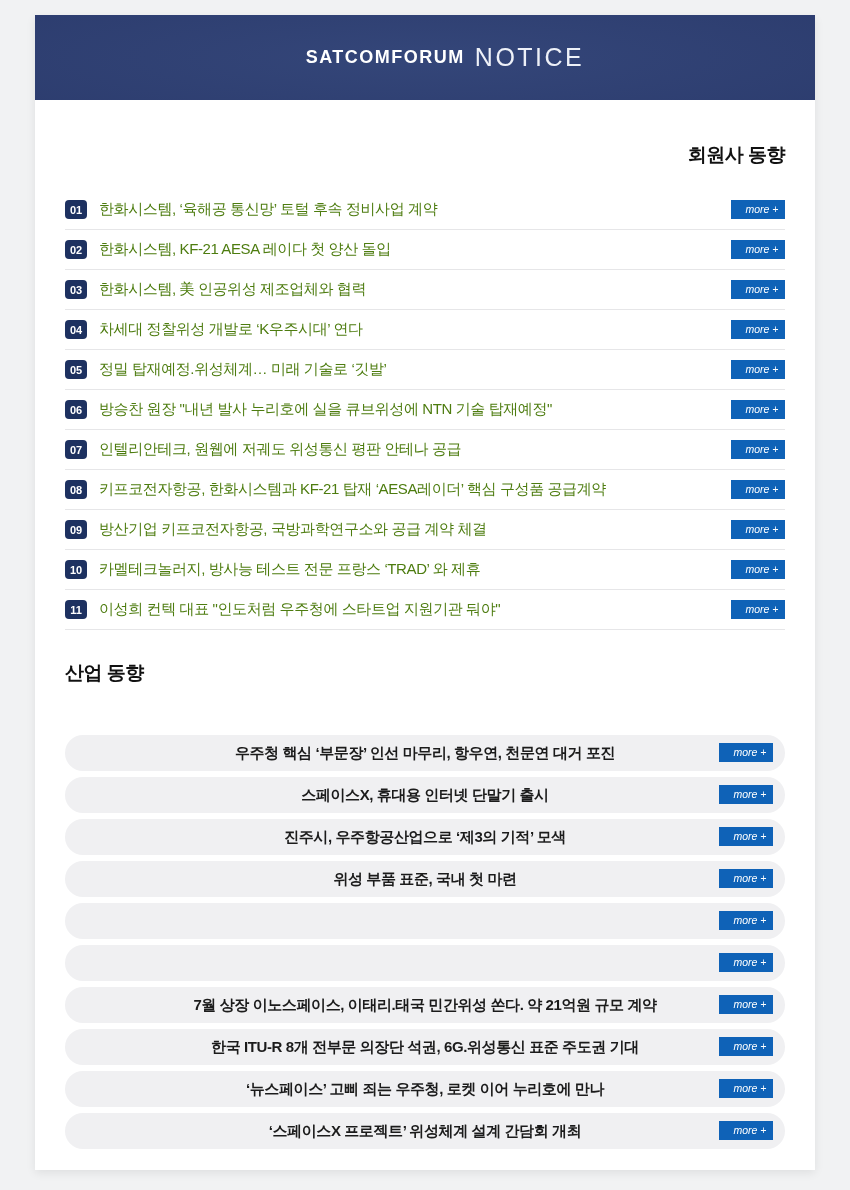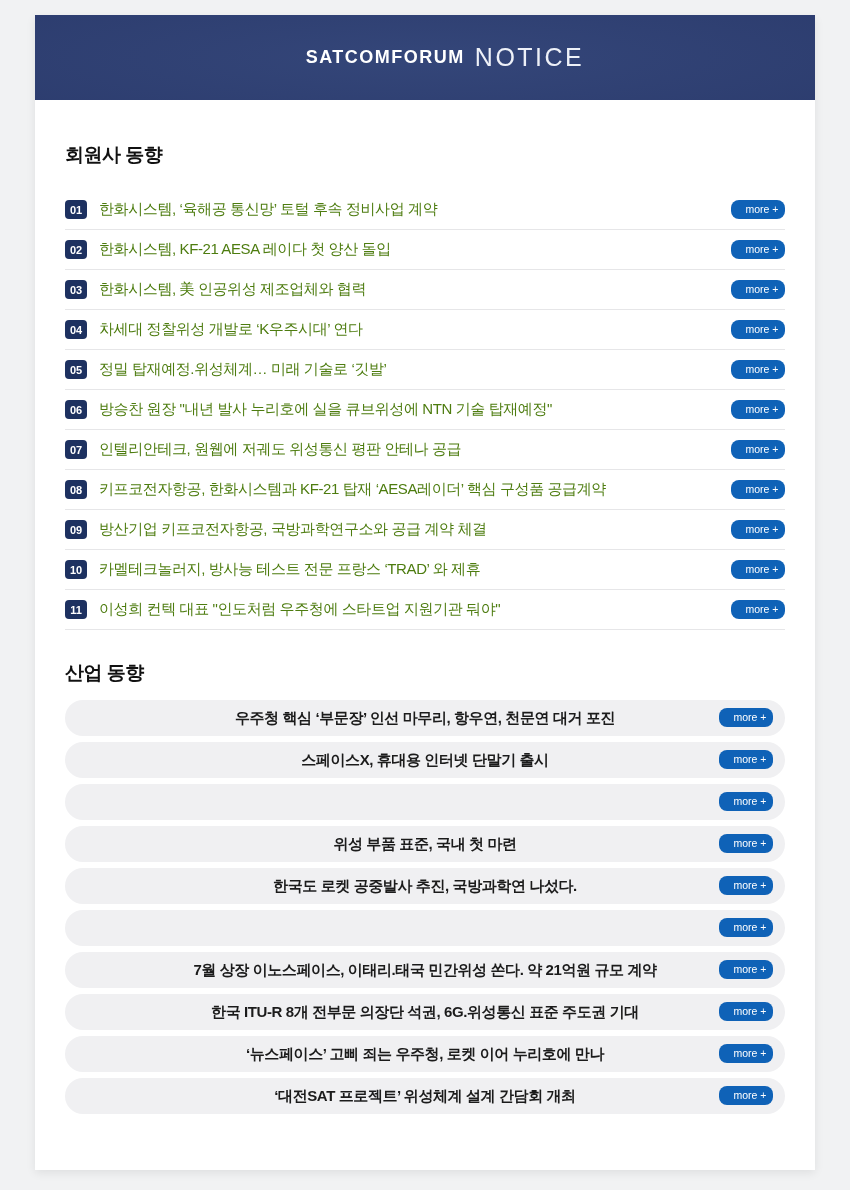--- a/index.html
+++ b/index.html
@@ -26,49 +26,49 @@
   .header .t-bold {
     color: #ffffff; font-weight: bold; font-size: 18px; letter-spacing: 1.5px; margin-left: 40px;
   }
   .header .t-light {
     color: #eef1f8; font-weight: 300; font-size: 25px; letter-spacing: 2.5px; margin-left: 10px;
   }
   .content { padding: 0 30px; }
   .section-title {
     font-size: 19px; font-weight: bold; color: #111111; letter-spacing: -0.5px;
   }
-  .s1-title { margin-top: 42px; }
+  .s1-title { margin-top: 42px; text-align: right; }
   .s1-list { margin-top: 22px; }
   .m-row {
     display: flex; align-items: center;
     height: 40px;
     border-bottom: 1px solid #e6e6e8;
   }
   .badge {
     background: #1d3160; color: #ffffff;
     font-size: 11px; font-weight: bold;
     min-width: 22px; height: 19px; border-radius: 4px;
     display: flex; align-items: center; justify-content: center;
     margin-right: 12px; flex: none;
   }
   .m-title {
     font-size: 15px; font-weight: normal; color: #4d7c0f;
     flex: 1; white-space: nowrap; overflow: hidden;
     letter-spacing: -0.4px;
   }
   .more-btn {
     background: #0f62b7; color: #ffffff;
-    border: none; border-radius: 8px;
+    border: none; border-radius: 0;
     font-size: 10.5px; font-family: inherit;
     height: 19px; width: 54px; padding: 0 0 1px 8px;
     cursor: pointer; flex: none;
-    display: flex; align-items: center; justify-content: center;
+    display: flex; align-items: center; justify-content: center; font-style: italic;
   }
   .s2-title { margin-top: 30px; }
-  .s2-list { margin-top: 14px; }
+  .s2-list { margin-top: 49px; }
   .p-row {
     position: relative;
     height: 36px;
     background: #f0f0f2;
     border-radius: 18px;
     margin-bottom: 6px;
     display: flex; align-items: center; justify-content: center;
   }
   .p-title {
     font-size: 15px; font-weight: bold; color: #1b1b1b;
@@ -153,45 +153,45 @@
     <div class="s2-list">
       <div class="p-row">
         <span class="p-title">우주청 핵심 ‘부문장’ 인선 마무리, 항우연, 천문연 대거 포진</span>
         <button class="more-btn">more +</button>
       </div>
       <div class="p-row">
         <span class="p-title">스페이스X, 휴대용 인터넷 단말기 출시</span>
         <button class="more-btn">more +</button>
       </div>
       <div class="p-row">
+        <span class="p-title">진주시, 우주항공산업으로 ‘제3의 기적’ 모색</span>
         <button class="more-btn">more +</button>
       </div>
       <div class="p-row">
         <span class="p-title">위성 부품 표준, 국내 첫 마련</span>
         <button class="more-btn">more +</button>
       </div>
       <div class="p-row">
-        <span class="p-title">한국도 로켓 공중발사 추진, 국방과학연 나섰다.</span>
         <button class="more-btn">more +</button>
       </div>
       <div class="p-row">
         <button class="more-btn">more +</button>
       </div>
       <div class="p-row">
         <span class="p-title">7월 상장 이노스페이스, 이태리.태국 민간위성 쏜다. 약 21억원 규모 계약</span>
         <button class="more-btn">more +</button>
       </div>
       <div class="p-row">
         <span class="p-title">한국 ITU-R 8개 전부문 의장단 석권, 6G.위성통신 표준 주도권 기대</span>
         <button class="more-btn">more +</button>
       </div>
       <div class="p-row">
         <span class="p-title">‘뉴스페이스’ 고삐 죄는 우주청, 로켓 이어 누리호에 만나</span>
         <button class="more-btn">more +</button>
       </div>
       <div class="p-row">
-        <span class="p-title">‘대전SAT 프로젝트’ 위성체계 설계 간담회 개최</span>
+        <span class="p-title">‘스페이스X 프로젝트’ 위성체계 설계 간담회 개최</span>
         <button class="more-btn">more +</button>
       </div>
     </div>
 
   </div>
 </div>
 
 </body></html>

